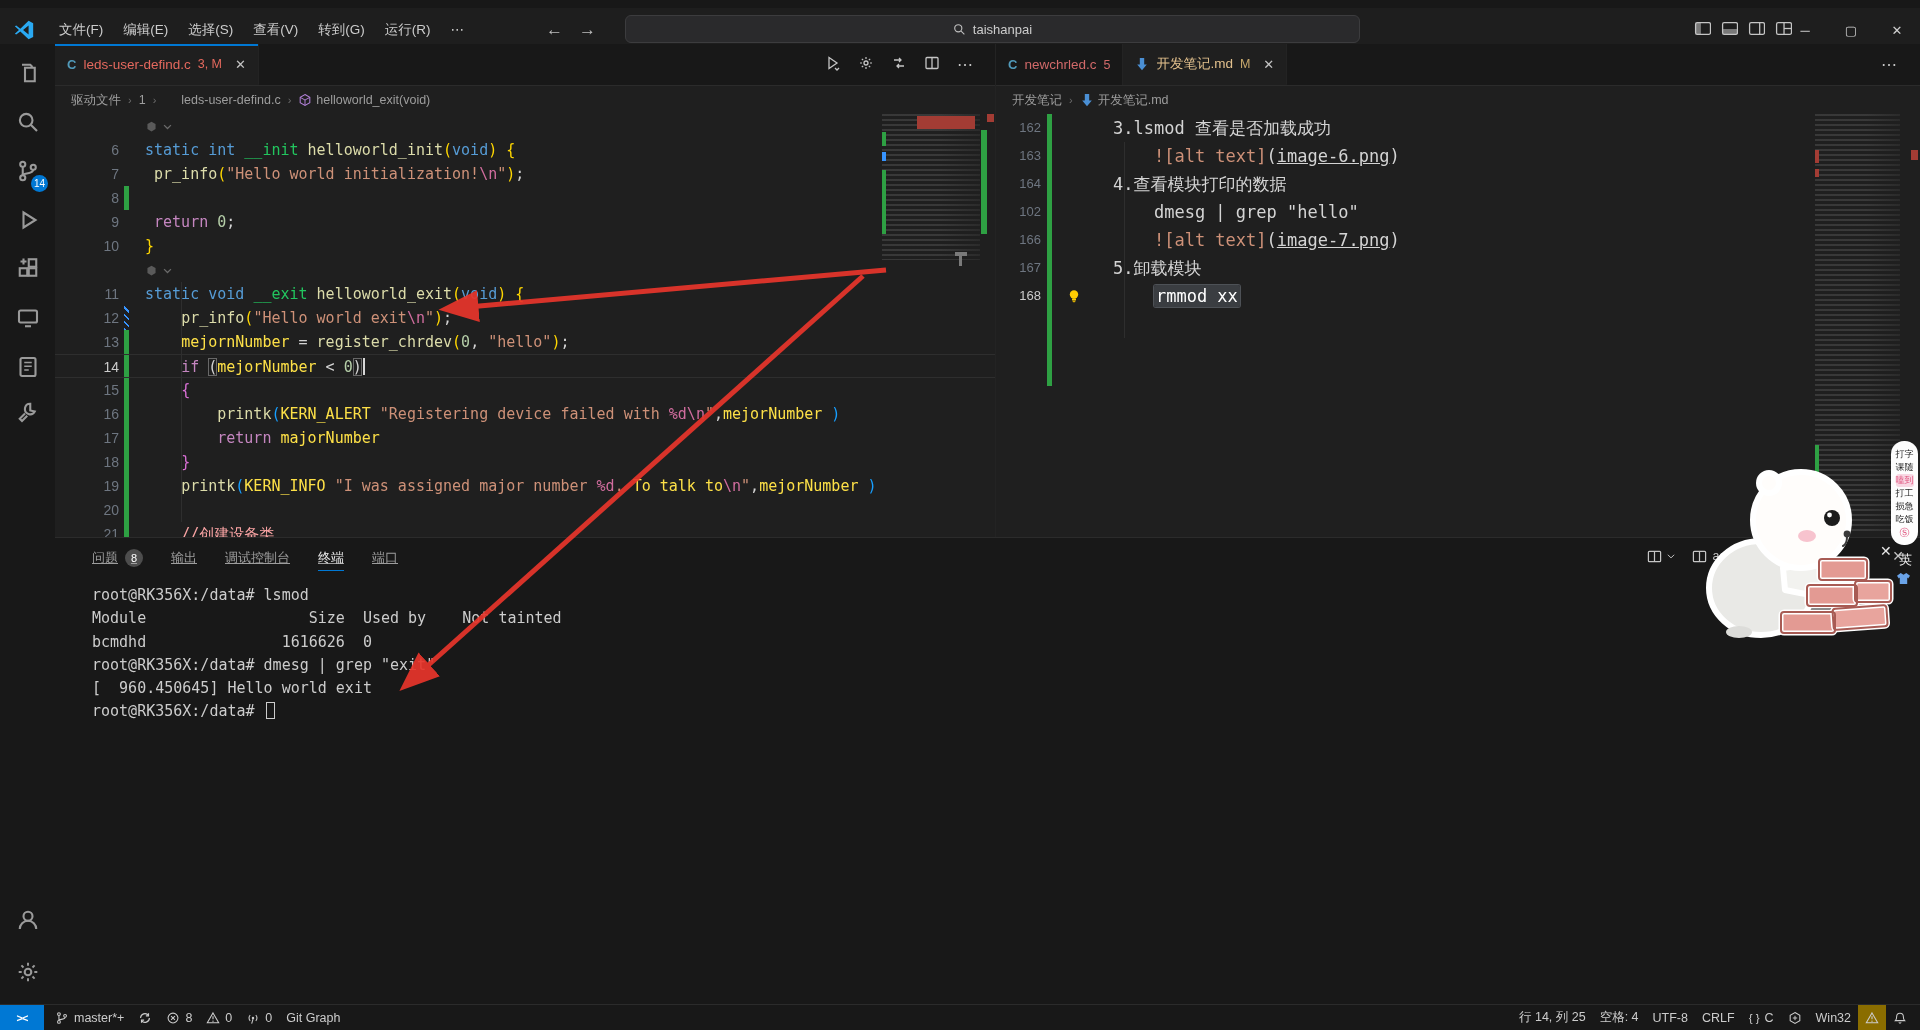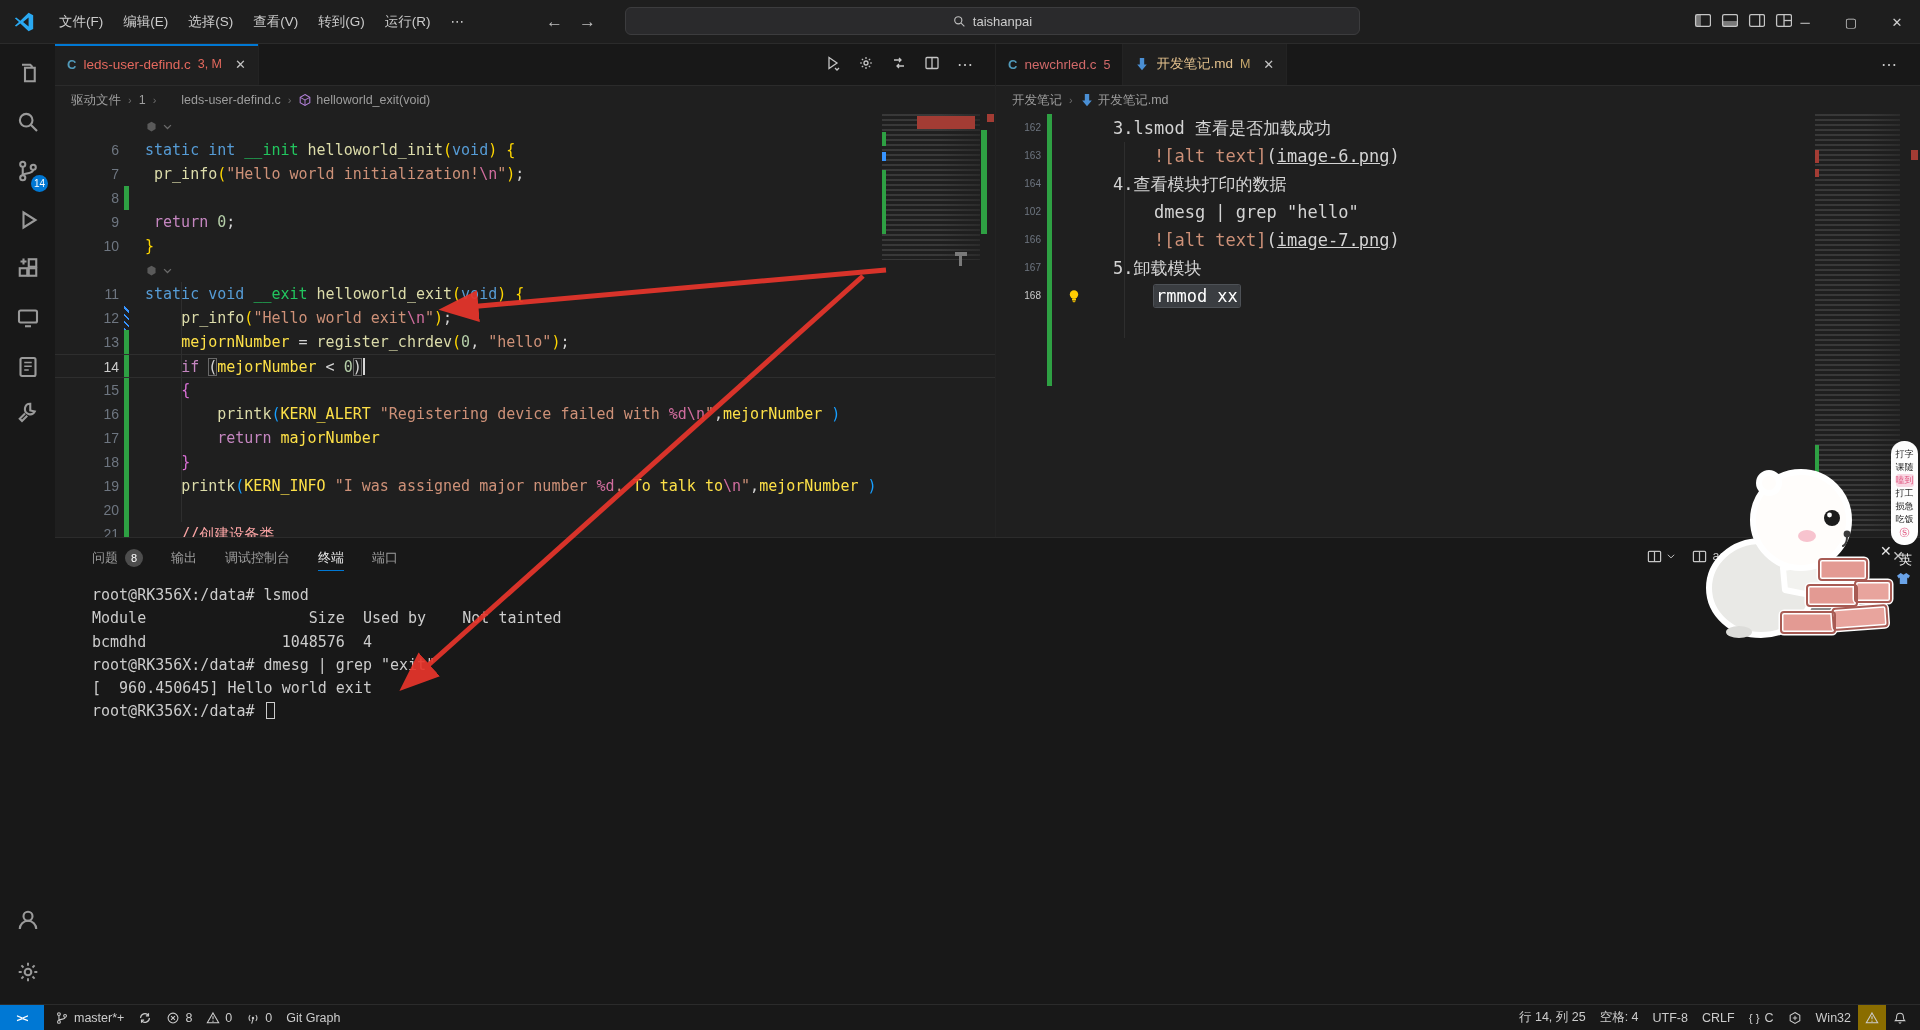--- a/index.html
+++ b/index.html
@@ -2,21 +2,21 @@
 <html><head>
 <meta charset="utf-8">
 <style>
   * { margin:0; padding:0; box-sizing:border-box; }
   html,body { background:#000; }
   .app { position:relative; width:1920px; height:1030px; background:#181818; overflow:hidden;
          font-family:"Liberation Sans", sans-serif; color:#cccccc; }
   .mono { font-family:"DejaVu Sans Mono", monospace; }
 
   
-  .titlebar { position:absolute; left:0; top:0; width:1920px; height:44px; background:#1e1e1e;
+  .titlebar { position:absolute; left:0; top:8px; width:1920px; height:44px; background:#1e1e1e;
               border-bottom:1px solid #2b2b2b; display:flex; align-items:center; }
   .vslogo { width:22px; height:22px; margin:0 14px 0 13px; }
   .menu-item { font-size:13.5px; color:#cccccc; padding:5px 10px; border-radius:5px; cursor:default; }
   .nav-arrows { margin-left:72px; display:flex; gap:16px; font-size:17px; color:#cfcfcf; }
   .nav-arrows span { opacity:.9; }
   .searchbox { position:absolute; left:625px; top:7px; width:735px; height:28px; background:#2a2a2c;
                border:1px solid #3c3c3e; border-radius:6px; display:flex; align-items:center; justify-content:center;
                font-size:13px; color:#cccccc; gap:7px; }
   .tb-right { position:absolute; right:128px; top:0; height:44px; display:flex; align-items:center; gap:10px; }
   .winctl { position:absolute; right:0; top:0; height:44px; display:flex; }
@@ -45,21 +45,21 @@
   .editor-actions { margin-left:auto; display:flex; align-items:center; gap:17px; padding-right:22px; color:#c5c5c5; }
   .breadcrumbs { height:28px; background:#1f1f1f; display:flex; align-items:center; font-size:12.5px; color:#9d9d9d;
                  padding-left:16px; gap:5px; }
   .crumb-sep { color:#6d6d6d; font-size:11px; padding:0 2px; }
   .content { position:relative; background:#1f1f1f; height:423px; overflow:hidden; }
 
   
   .code-row { display:flex; align-items:stretch; height:24px; line-height:24px; font-size:15px; white-space:pre; }
   #right-lines .code-row { height:28px; line-height:28px; font-size:17px; }
   .ln { width:64px; text-align:right; color:#6e7681; flex:none; font-size:14px; }
-  #right-lines .ln { width:45px; font-size:10px; }
+  #right-lines .ln { width:45px; font-size:13px; }
   .ln.bright { color:#cccccc; }
   .gut { width:22px; flex:none; position:relative; }
   #right-lines .gut { width:14px; }
   .gut.g-a::before { content:""; position:absolute; left:5px; top:0; bottom:0; width:5px; background:#2ea043; }
   .gut.g-m::before { content:""; position:absolute; left:5px; top:0; bottom:0; width:5px;
       background:repeating-linear-gradient(45deg,#3794ff 0 2px,transparent 2px 5px); }
   .bulbslot { width:38px; flex:none; display:flex; align-items:center; justify-content:center; }
   .codetxt { padding-left:4px; white-space:pre; }
   #right-lines .codetxt { padding-left:20px; }
   #left-lines .code-row.cur { border-top:1px solid #2e2e2e; border-bottom:1px solid #2e2e2e; }
@@ -81,21 +81,21 @@
   .minimap { position:absolute; top:0; background:
       repeating-linear-gradient(180deg, rgba(190,190,190,.16) 0 2px, transparent 2px 5px); }
   .minimap::after { content:""; position:absolute; inset:0;
       background:linear-gradient(90deg, rgba(31,31,31,0) 60%, rgba(31,31,31,.55)); }
   .mm-mark { position:absolute; }
   .scrollstrip { position:absolute; top:0; right:0; height:423px; }
 
   
   .panel { position:absolute; left:55px; top:537px; width:1865px; height:467px; background:#181818;
            border-top:1px solid #2b2b2b; }
-  .panel-tabs { height:40px; display:flex; align-items:center; gap:28px; padding-left:37px; font-size:13px; color:#9d9d9d; }
+  .panel-tabs { height:40px; display:flex; align-items:center; gap:28px; padding-left:37px; font-size:13px; color:#9d9d9d;text-decoration:underline; }
   .panel-tab { position:relative; display:flex; align-items:center; gap:7px; height:40px; }
   .panel-tab.active { color:#e7e7e7; }
   .panel-tab.active::after { content:""; position:absolute; left:0; right:0; bottom:7px; height:1.5px; background:#0078d4; }
   .panel-badge { background:#4d4d4d; color:#fff; font-size:11px; min-width:18px; height:18px; border-radius:9px;
                  display:flex; align-items:center; justify-content:center; padding:0 4px; }
   .panel-toolbar { position:absolute; right:16px; top:10px; display:flex; align-items:center; gap:16px; color:#c5c5c5; font-size:12.5px; }
   .term { position:absolute; left:37px; top:46px; font-size:15px; line-height:23.3px; white-space:pre; color:#cccccc; }
   .term-cursor { display:inline-block; width:9px; height:17px; border:1px solid #cccccc; vertical-align:-3px; margin-left:2px; }
 
   
@@ -430,21 +430,21 @@
         <span>adb</span>
       </span>
       <span style="display:flex;align-items:center;gap:4px;">
         <svg width="15" height="15" viewBox="0 0 16 16">
             <rect x="1.5" y="2.5" width="13" height="11" rx="1" fill="none" stroke="#c5c5c5" stroke-width="1.3"></rect>
           </svg>
       </span>
       <span style="width:96px;"></span>
       <span style="font-size:14px;">✕</span>
     </div>
-    <div class="term mono" id="terminal"><div>root@RK356X:/data# lsmod</div><div>Module                  Size  Used by    Not tainted</div><div>bcmdhd               1048576  4</div><div>root@RK356X:/data# dmesg | grep "exit"</div><div>[  960.450645] Hello world exit</div><div>root@RK356X:/data# <span class="term-cursor"></span></div></div>
+    <div class="term mono" id="terminal"><div>root@RK356X:/data# lsmod</div><div>Module                  Size  Used by    Not tainted</div><div>bcmdhd               1616626  0</div><div>root@RK356X:/data# dmesg | grep "exit"</div><div>[  960.450645] Hello world exit</div><div>root@RK356X:/data# <span class="term-cursor"></span></div></div>
   </div>
 
   <div class="statusbar">
     <div class="sb-remote">&gt;&lt;</div>
     <div class="sb-left" id="sb-left">
         <div class="sb-item">
           <span style="display: flex;">
             <svg width="14" height="14" viewBox="0 0 16 16">
               <circle cx="4.5" cy="3.5" r="1.6" fill="none" stroke="#cccccc" stroke-width="1.2"></circle>
               <circle cx="4.5" cy="12.5" r="1.6" fill="none" stroke="#cccccc" stroke-width="1.2"></circle>

